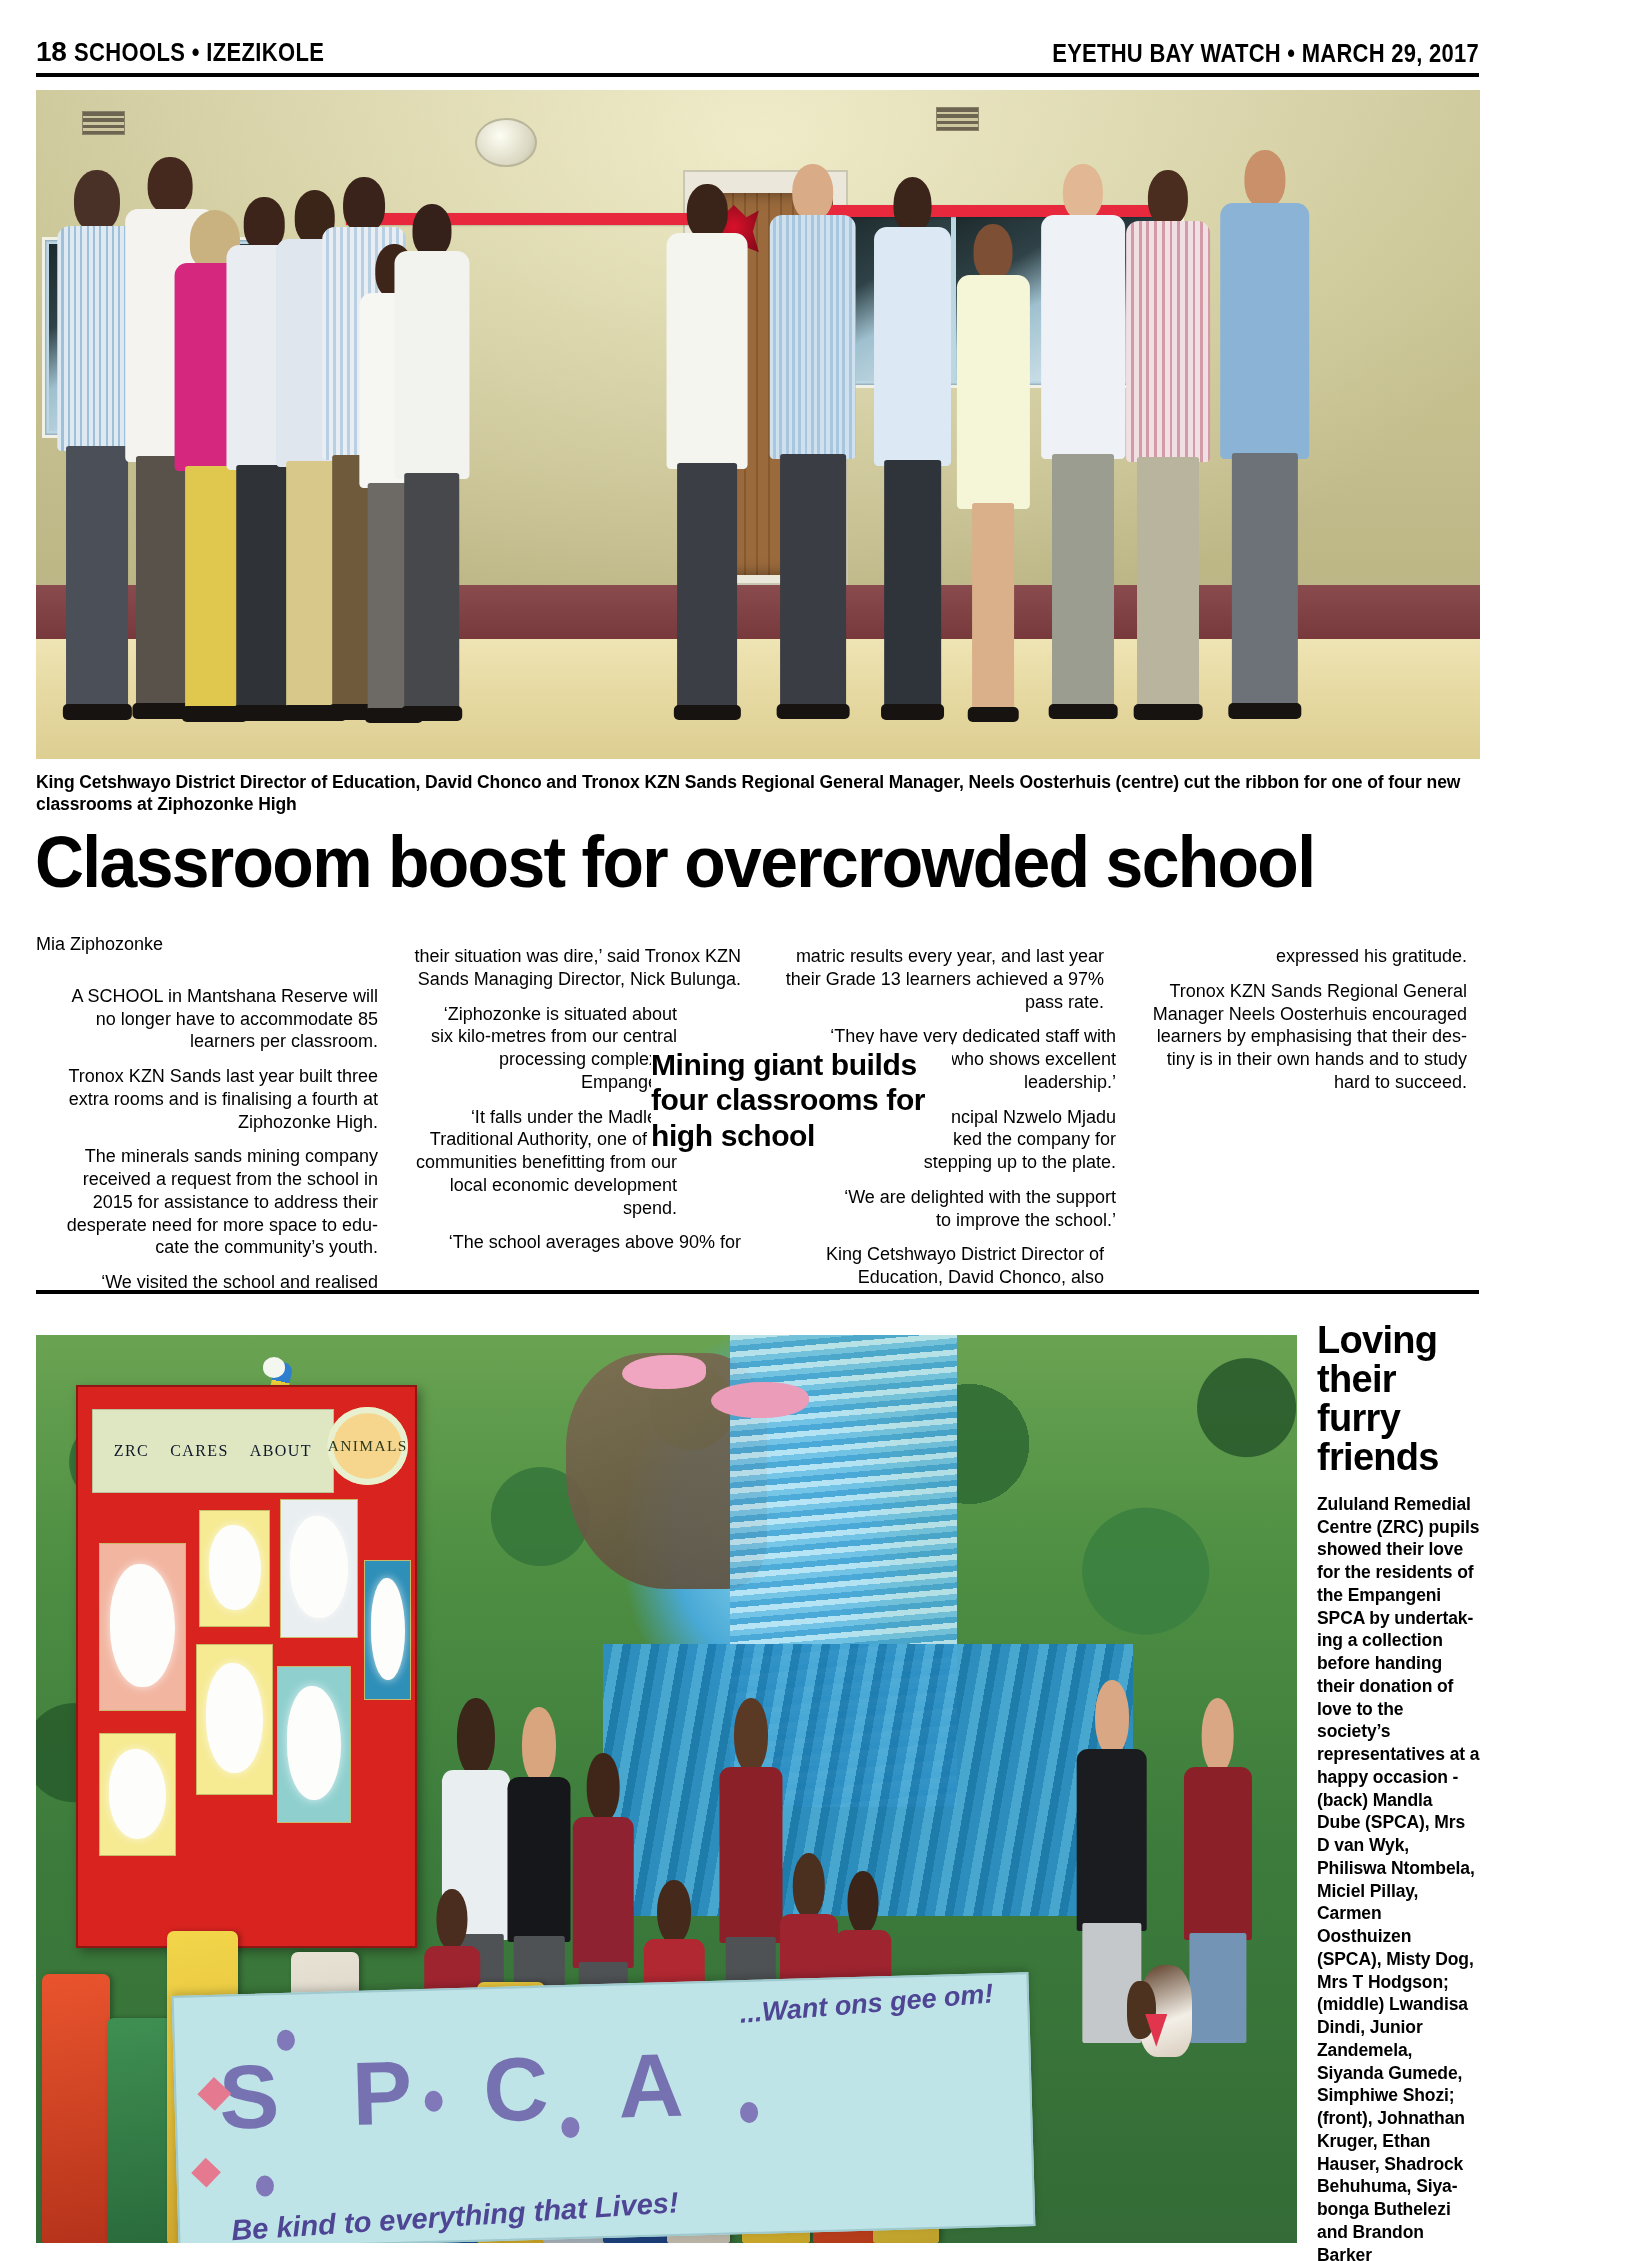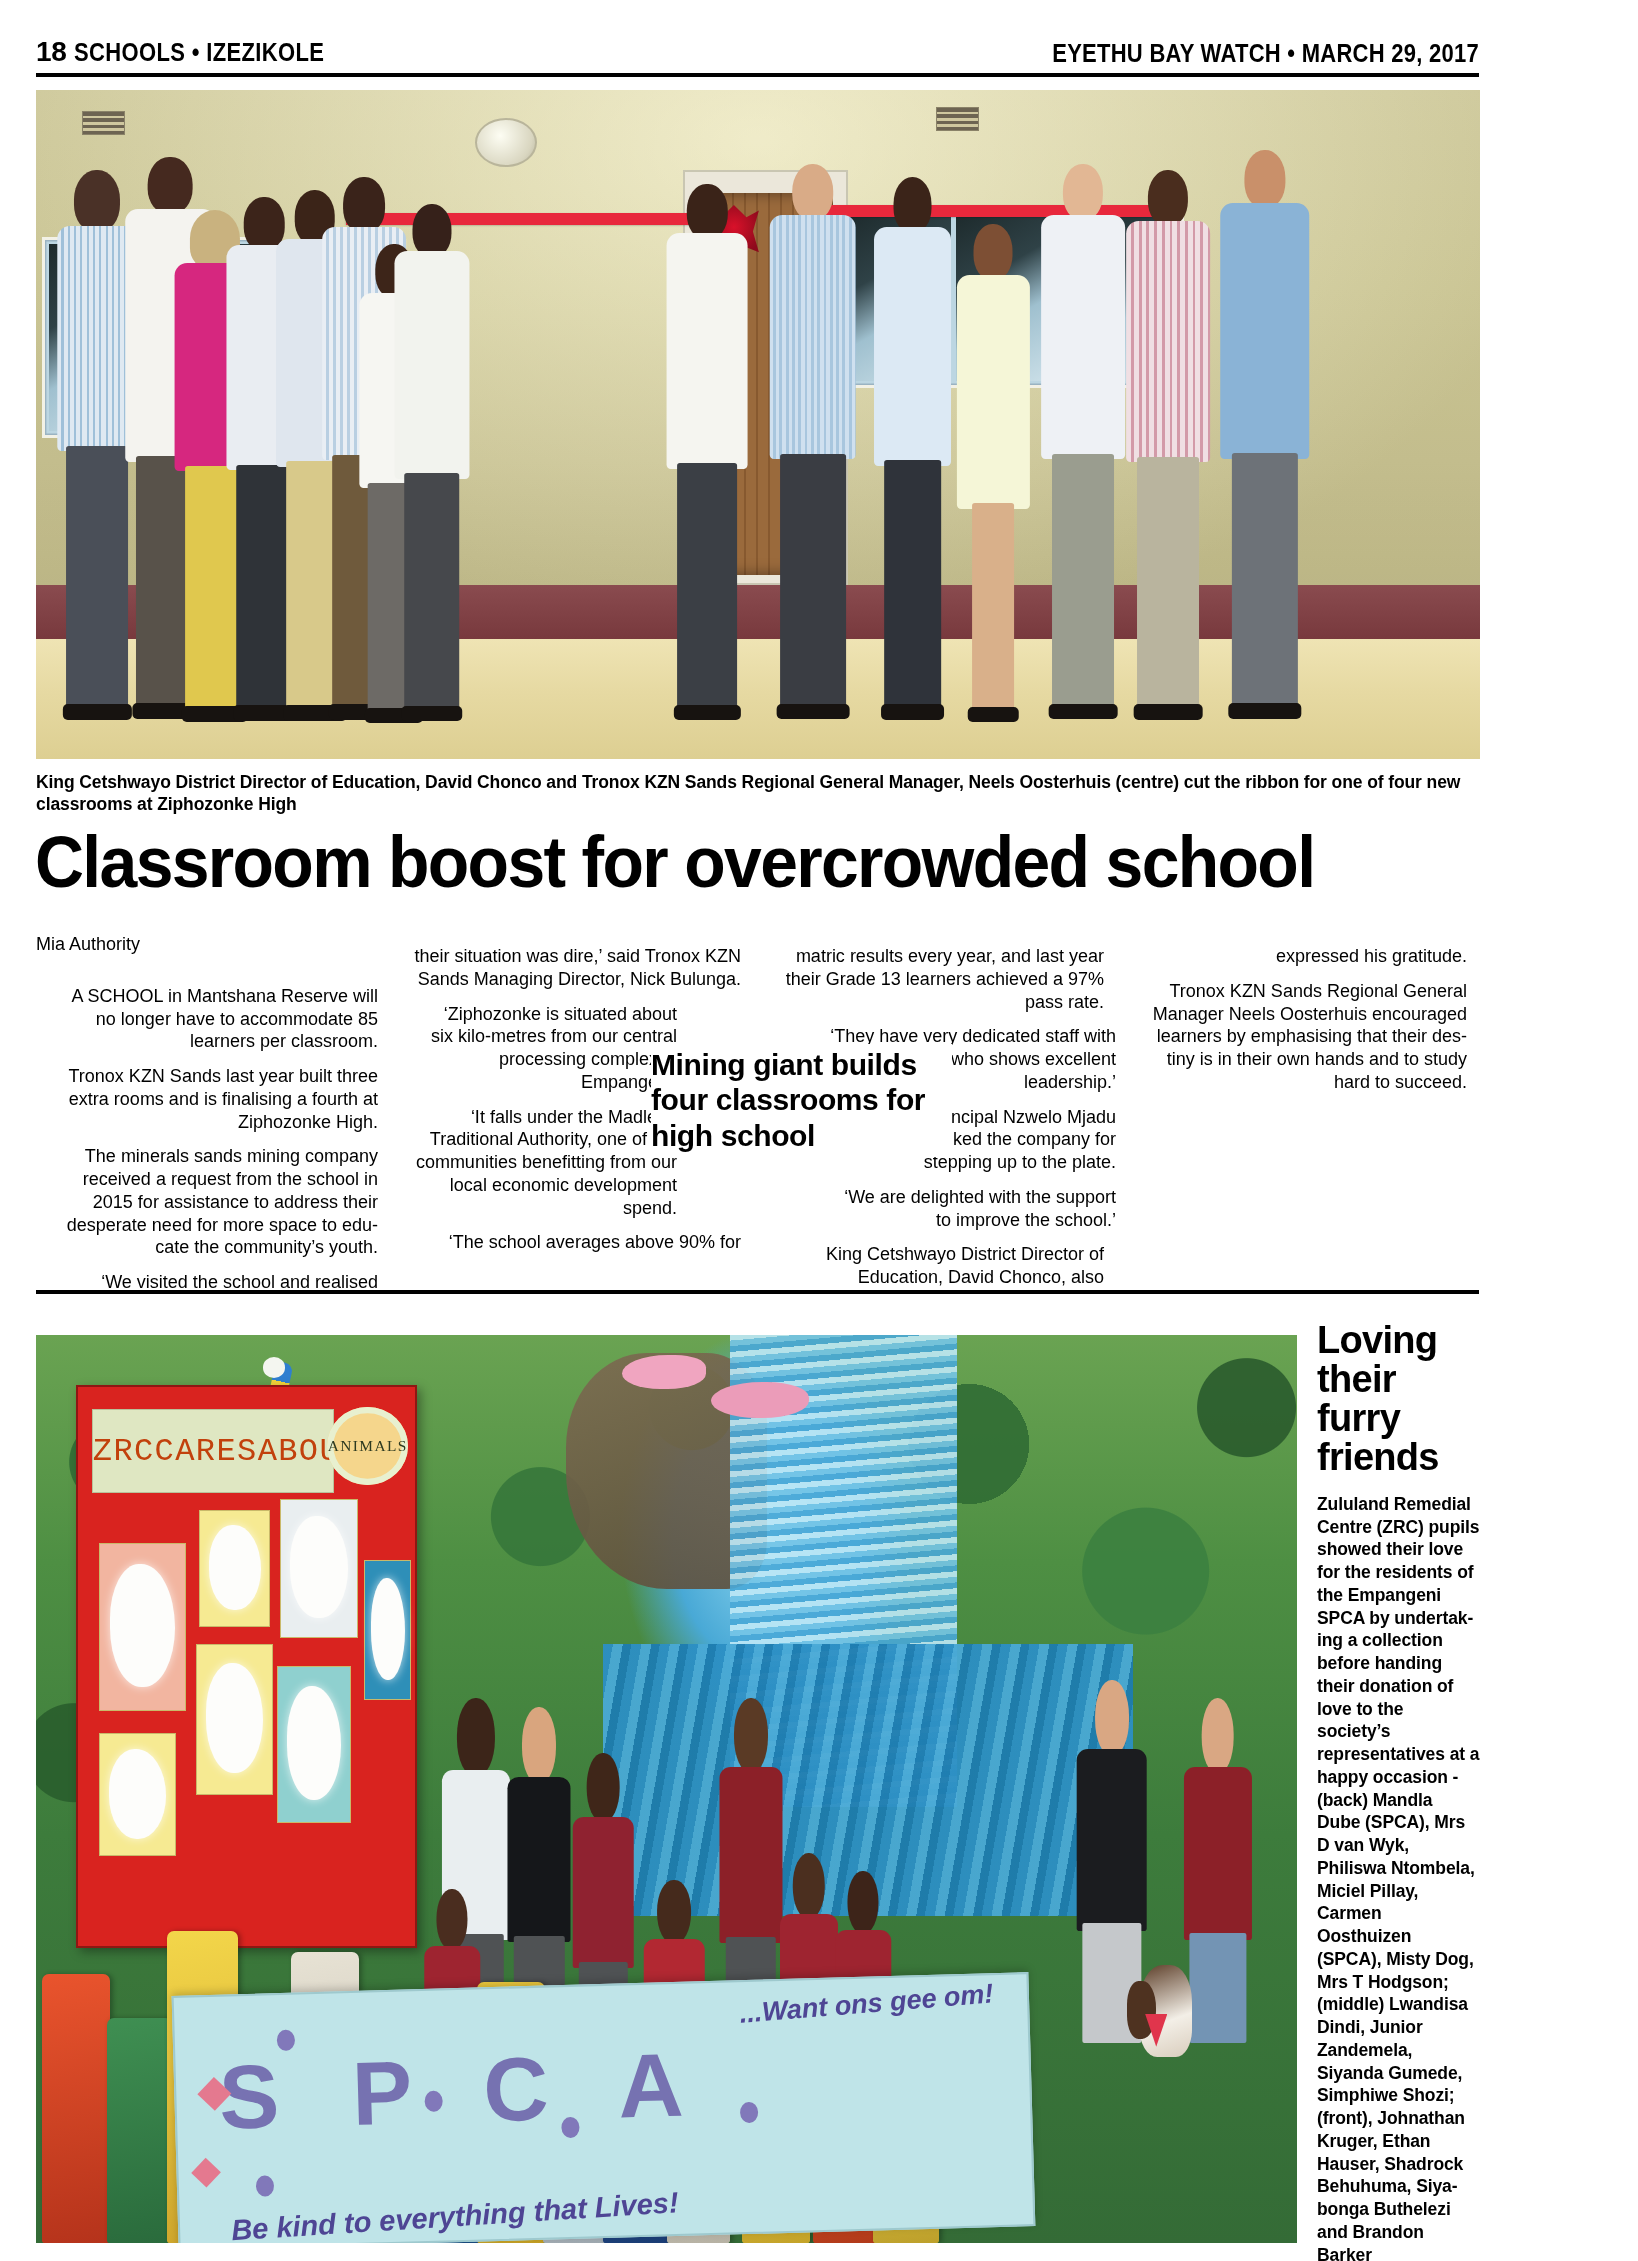--- a/index.html
+++ b/index.html
@@ -193,21 +193,21 @@
   }
   .p2-board {
     position:absolute; left:3.2%; top:5.5%; width:27%; height:62%;
     background:#d9231f; border:2.1px solid #8e1713;
     box-shadow: 4.2px 4.2px 9.8px rgba(0,0,0,0.35);
   }
   .p2-board-title {
     position:absolute; left:4%; top:4%; width:72%; height:15%;
     background:#dfe7c2; border:0.7px solid #b9c29a;
     display:flex; align-items:center; justify-content:space-evenly;
-    font-family:Liberation Mono, monospace; font-size:32px; letter-spacing:1.4px; color:#c2410c;
+    font-family:Liberation Serif, serif; font-size:16px; letter-spacing:1.4px; color:#0f172a;
   }
   .p2-cloud {
     position:absolute; right:2%; top:3.5%; width:24%; height:14%;
     background:#f5d68c;
     border-radius:50%;
     display:flex; align-items:center; justify-content:center;
     font-family:"Liberation Serif", serif; font-size:15.4px; letter-spacing:1.4px; color:#2d3a20;
     box-shadow: inset 0 0 0 6.3px #e8f0cf;
   }
   .p2-art {
@@ -417,21 +417,21 @@
     </div>
   </div>
 
   <div class="cap1">King Cetshwayo District Director of Education, David Chonco and Tronox KZN Sands Regional General Manager, Neels Oosterhuis (centre) cut the ribbon for one of four new classrooms at Ziphozonke High</div>
 
   <div class="headline">Classroom boost for overcrowded school</div>
 
   <div class="body-cols">
 
     <div class="col c1">
-      <div class="byline">Mia Authority</div>
+      <div class="byline">Mia Ziphozonke</div>
       <p class="first">A SCHOOL in Mantshana Reserve will no longer have to accommodate 85 learners per classroom.</p>
       <p>Tronox KZN Sands last year built three extra rooms and is finalising a fourth at Ziphozonke High.</p>
       <p>The minerals sands mining company received a request from the school in 2015 for assistance to address their desperate need for more space to edu-cate the community’s youth.</p>
       <p>‘We visited the school and realised</p>
     </div>
 
     <div class="col c2">
       <p class="first">their situation was dire,’ said Tronox KZN Sands Managing Director, Nick Bulunga.</p>
       <p class="wrapnarrow">‘Ziphozonke is situated about six kilo-metres from our central processing complex in Empangeni.</p>
       <p class="wrapnarrow">‘It falls under the Madlebe Traditional Authority, one of the communities benefitting from our local economic development spend.</p>

